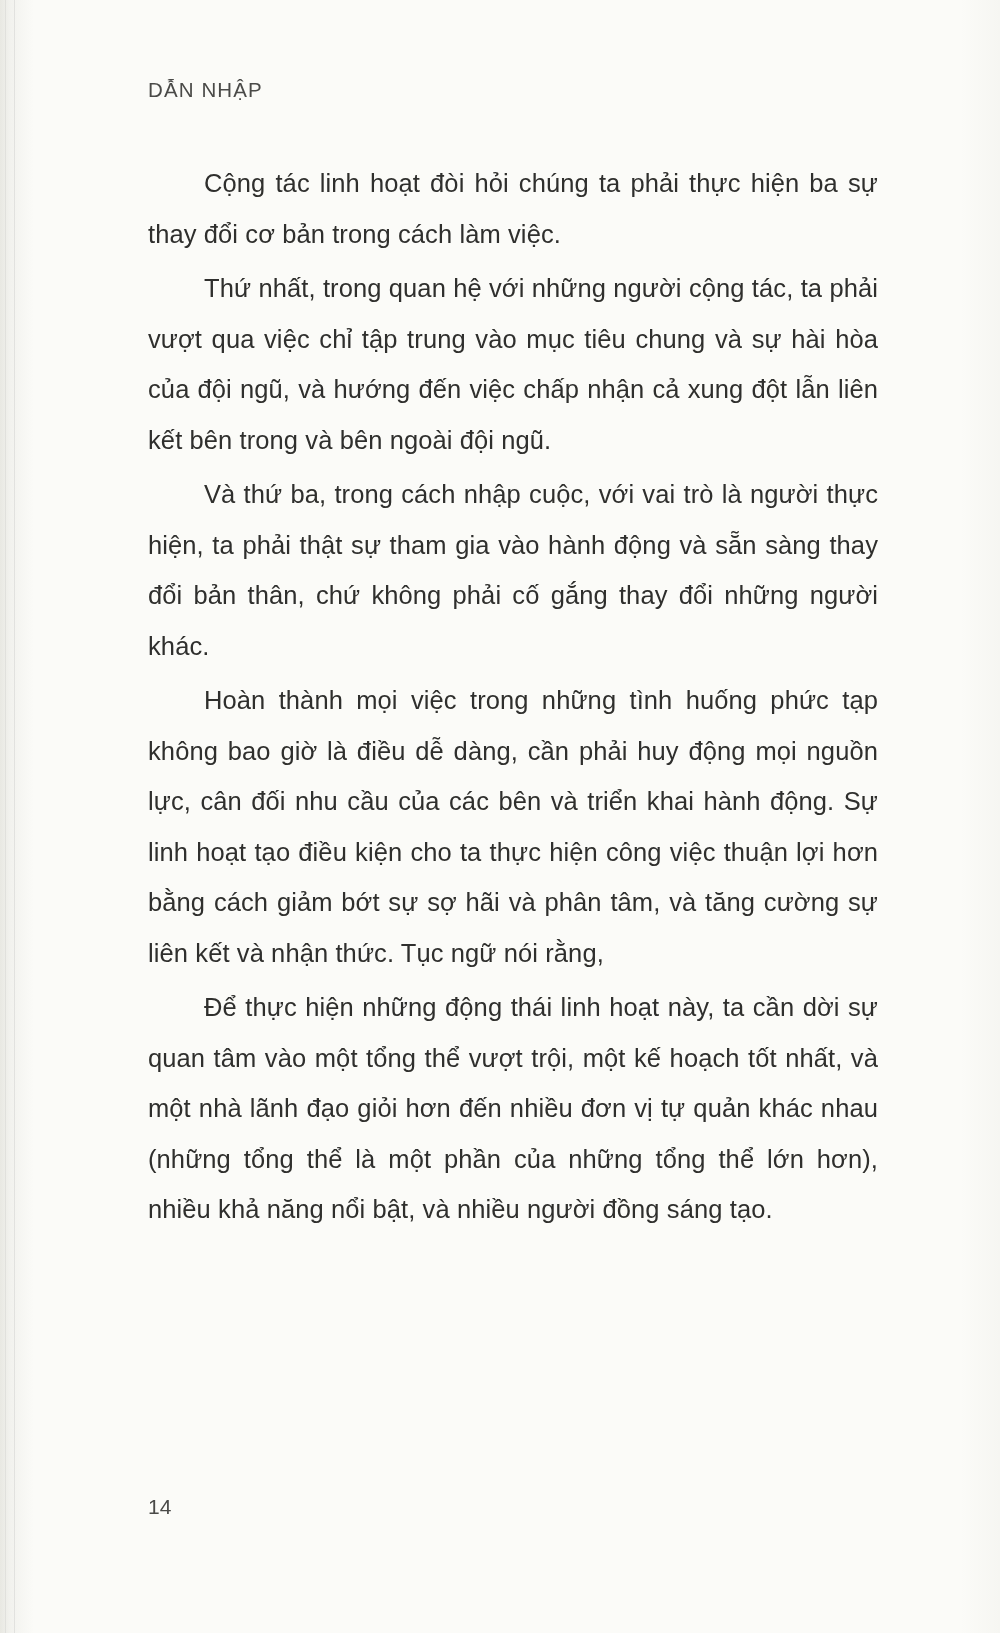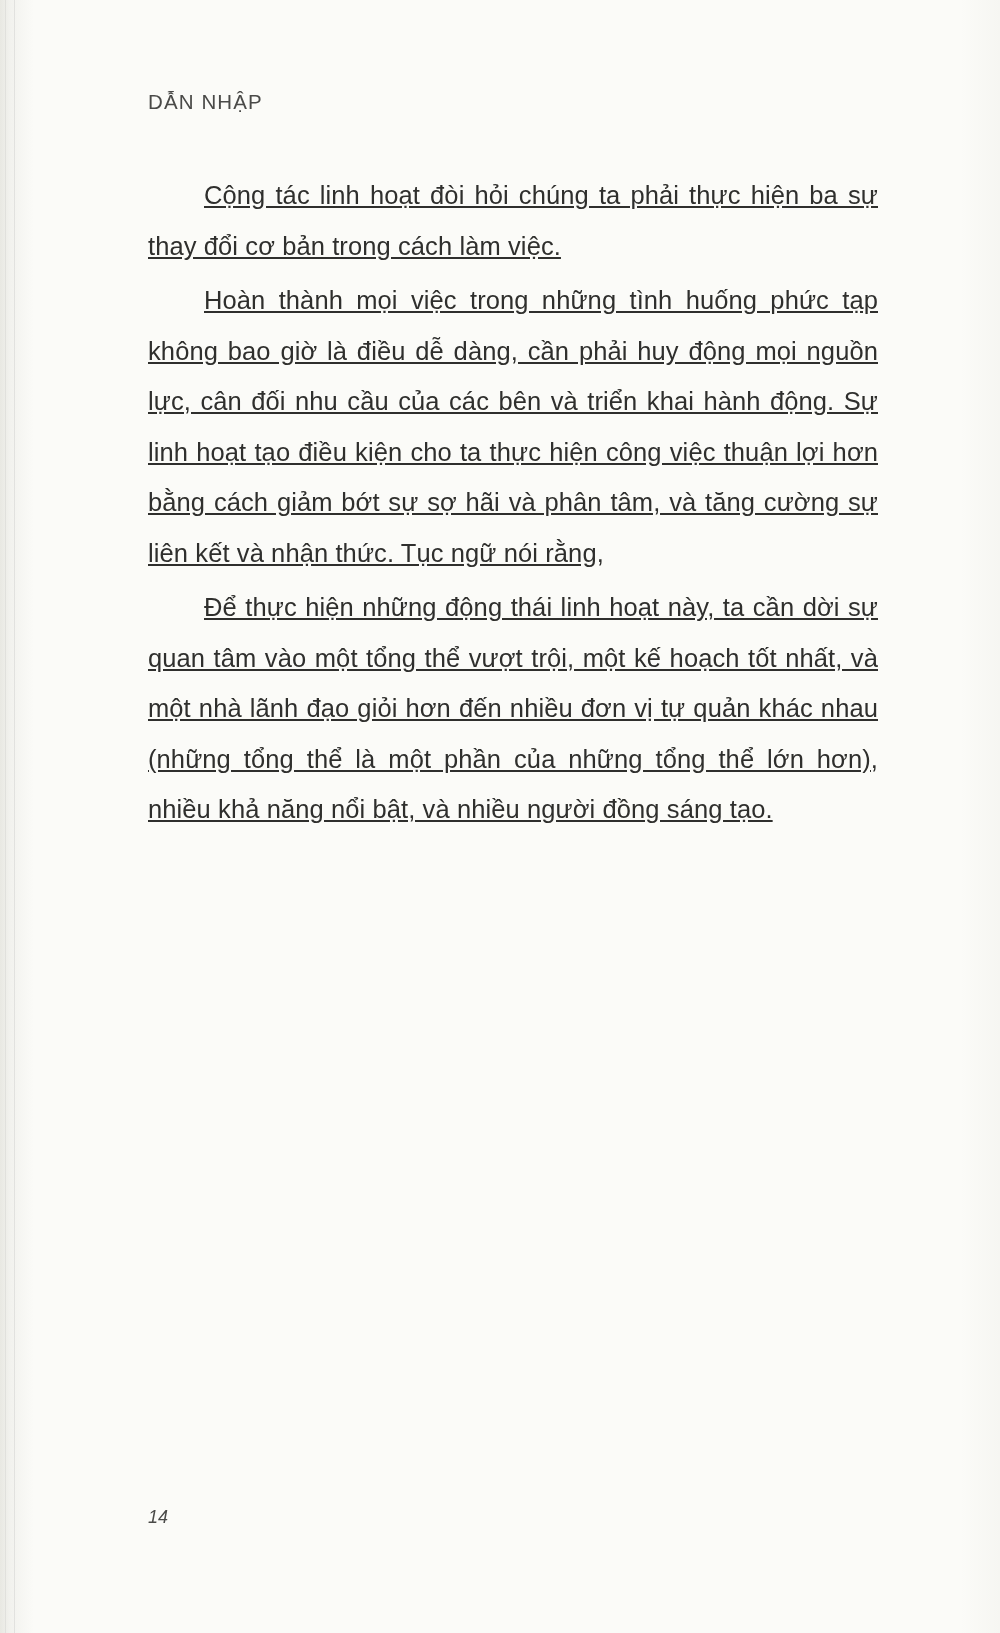--- a/index.html
+++ b/index.html
@@ -41,21 +41,21 @@
     left: 5px;
     top: 0;
     bottom: 0;
     width: 1px;
     background: rgba(0,0,0,0.05);
   }
 
   .content {
     position: absolute;
     left: 148px;
-    top: 12px;
+    top: 0;
     width: 730px;
     height: 1269px;
   }
 
   .running-head {
     position: absolute;
     top: 78px;
     left: 0;
     font-size: 20.5px;
     letter-spacing: 1.1px;
@@ -73,48 +73,48 @@
   .body-text p {
     margin: 0 0 4px 0;
     font-size: 25.5px;
     line-height: 50.5px;
     text-align: justify;
     text-justify: inter-word;
     text-indent: 56px;
     color: #2f2f2d;
     font-weight: 400;
     letter-spacing: 0.1px;
-    text-decoration: underline;
   }
 
   .body-text p.first {
     text-indent: 56px;
   }
 
   .folio {
     position: absolute;
     left: 0;
     top: 1495px;
-    font-size: 18px;
+    font-size: 21px;
     color: #4a4a48;
-    font-style: italic;
   }
 </style>
 </head>
 <body>
 
 <div class="page">
   <div class="spine-line2"></div>
   <div class="spine-line"></div>
 
   <div class="content">
 
     <div class="running-head">DẪN NHẬP</div>
 
     <div class="body-text">
       <p class="first">Cộng tác linh hoạt đòi hỏi chúng ta phải thực hiện ba sự thay đổi cơ bản trong cách làm việc.</p>
+      <p>Thứ nhất, trong quan hệ với những người cộng tác, ta phải vượt qua việc chỉ tập trung vào mục tiêu chung và sự hài hòa của đội ngũ, và hướng đến việc chấp nhận cả xung đột lẫn liên kết bên trong và bên ngoài đội ngũ.</p>
+      <p>Và thứ ba, trong cách nhập cuộc, với vai trò là người thực hiện, ta phải thật sự tham gia vào hành động và sẵn sàng thay đổi bản thân, chứ không phải cố gắng thay đổi những người khác.</p>
       <p>Hoàn thành mọi việc trong những tình huống phức tạp không bao giờ là điều dễ dàng, cần phải huy động mọi nguồn lực, cân đối nhu cầu của các bên và triển khai hành động. Sự linh hoạt tạo điều kiện cho ta thực hiện công việc thuận lợi hơn bằng cách giảm bớt sự sợ hãi và phân tâm, và tăng cường sự liên kết và nhận thức. Tục ngữ nói rằng,</p>
       <p>Để thực hiện những động thái linh hoạt này, ta cần dời sự quan tâm vào một tổng thể vượt trội, một kế hoạch tốt nhất, và một nhà lãnh đạo giỏi hơn đến nhiều đơn vị tự quản khác nhau (những tổng thể là một phần của những tổng thể lớn hơn), nhiều khả năng nổi bật, và nhiều người đồng sáng tạo.</p>
     </div>
 
     <div class="folio">14</div>
   </div>
 </div>
 
 </body></html>

